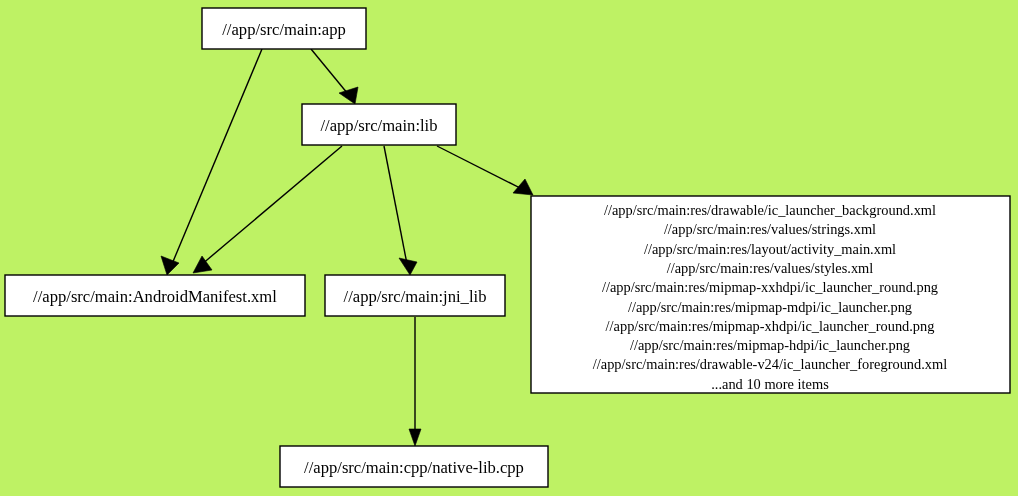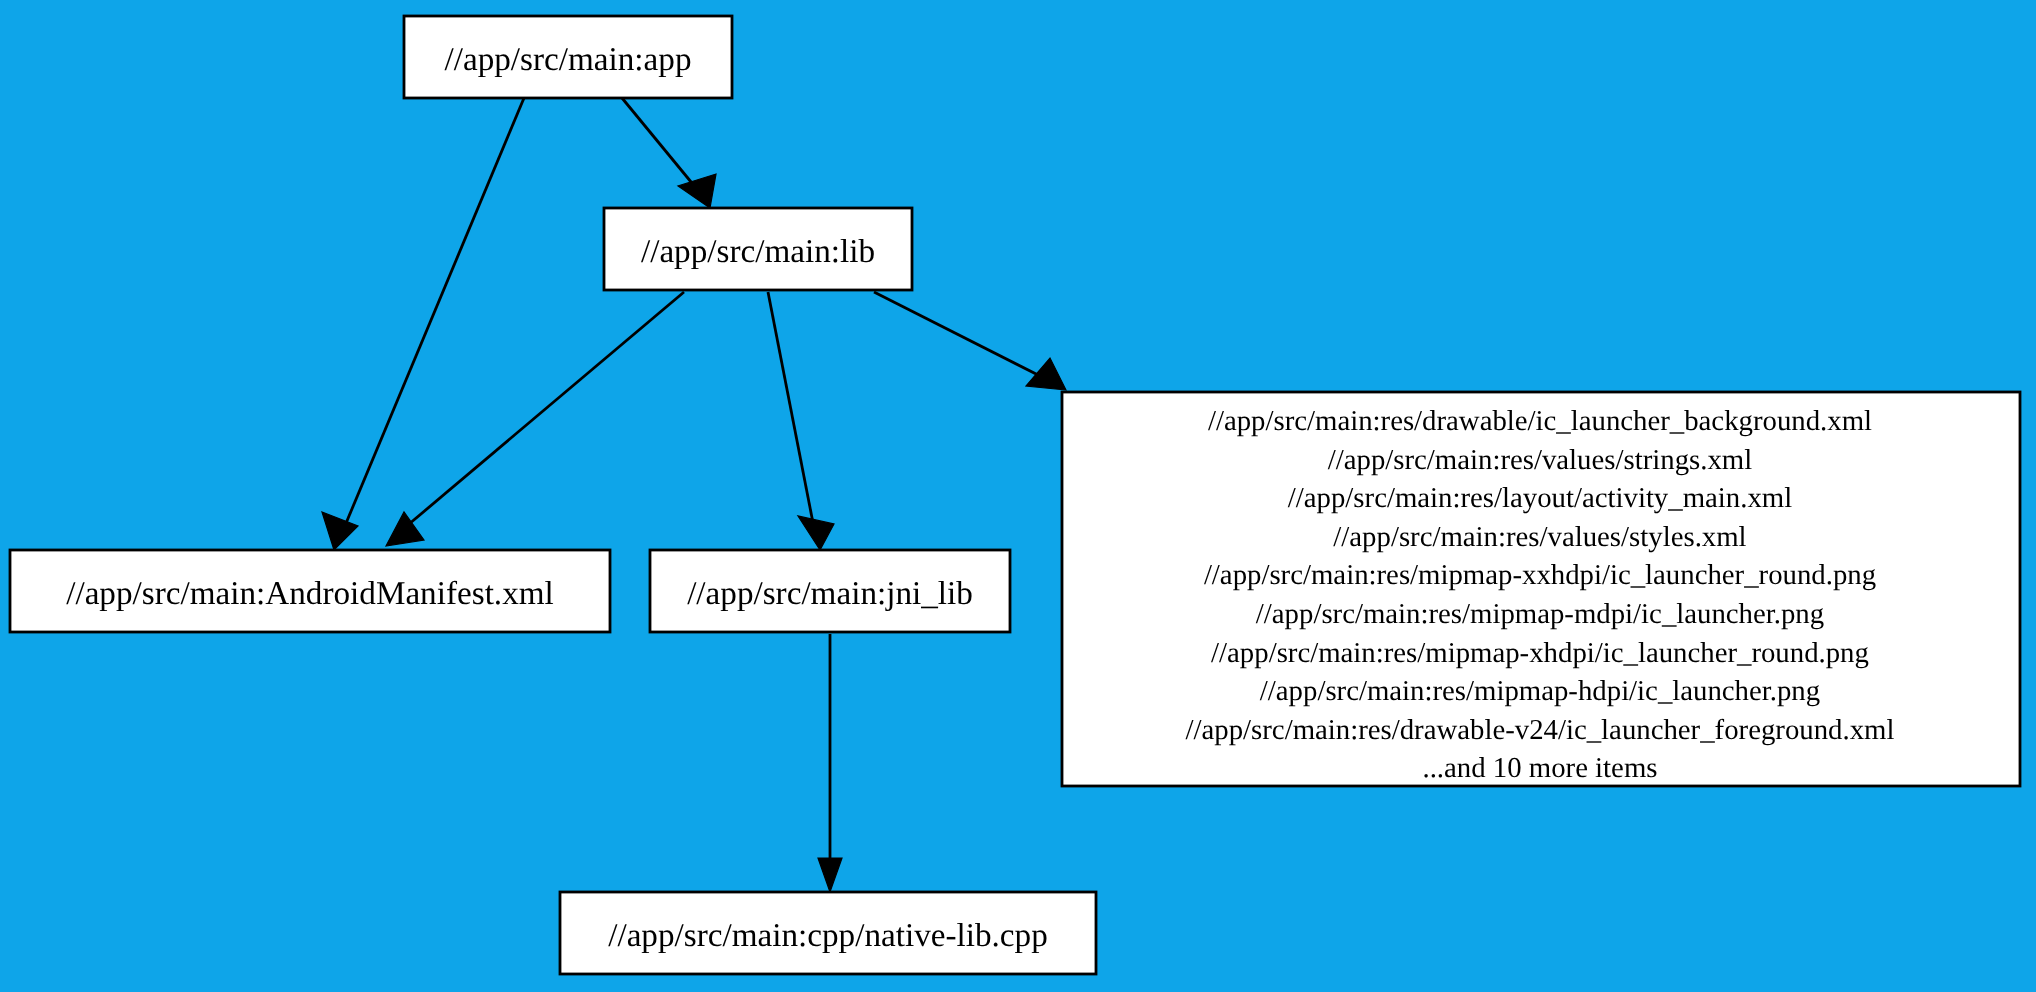--- a/index.html
+++ b/index.html
@@ -4,21 +4,21 @@
 <style>
   html, body {
     margin: 0;
     padding: 0;
     background: #ffffff;
   }
   #graph-root {
     position: relative;
     width: 1018px;
     height: 496px;
-    background: #0ea5e9;
+    background: #bef264;
     font-family: "Liberation Serif", "DejaVu Serif", serif;
     overflow: hidden;
   }
   #graph-svg {
     position: absolute;
     left: 0;
     top: 0;
     width: 1018px;
     height: 496px;
   }

